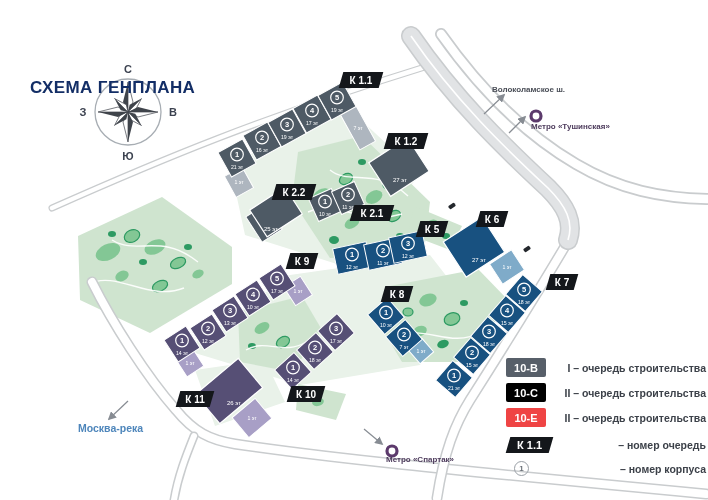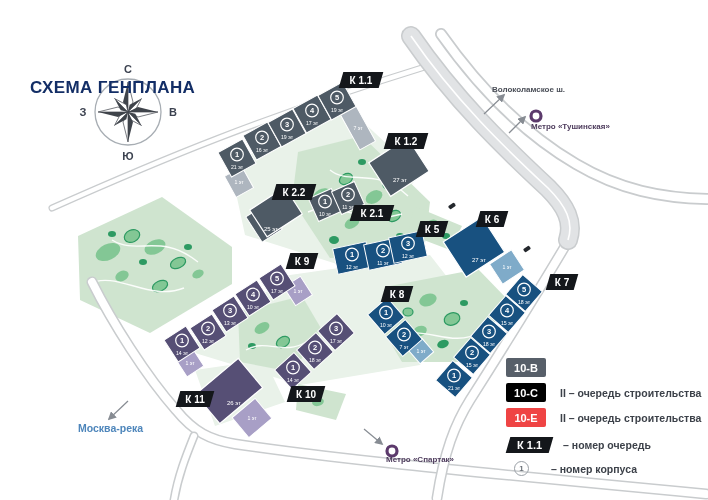--- a/index.html
+++ b/index.html
@@ -3,21 +3,21 @@
 <meta charset="utf-8">
 <style>
   html,body{margin:0;padding:0;background:#fff;}
   .stage{position:relative;width:708px;height:500px;background:#ffffff;overflow:hidden;
          font-family:"Liberation Sans",sans-serif;}
   .stage svg{position:absolute;left:0;top:0;}
   svg text{font-family:"Liberation Sans",sans-serif;}
   .page-title{position:absolute;left:30px;top:32px;font-size:17px;font-weight:bold;
               color:#132e66;letter-spacing:.4px;margin-top:46px;}
   .legend{position:absolute;left:506px;top:358px;width:200px;}
-  .lrow{display:flex;align-items:center;margin-bottom:6px;}
+  .lrow{display:flex;align-items:center;margin-bottom:6px;justify-content:space-between;}
   .sw{width:40px;height:19px;border-radius:2px;color:#fff;font-size:11px;font-weight:bold;
       display:flex;align-items:center;justify-content:center;margin-right:14px;flex:0 0 auto;}
   .ltx{font-size:10.5px;font-weight:bold;color:#3c4149;white-space:nowrap;}
   .lrow.corpus{margin-top:10px;}
   .ktag{background:#14171b;color:#fff;font-size:11px;font-weight:bold;padding:2px 9px;
         transform:skewX(-16deg);margin-right:12px;margin-left:2px;}
   .ktag span{display:inline-block;transform:skewX(16deg);}
   .lrow.sect{margin-top:8px;}
   .circ{width:13px;height:13px;border:1.5px solid #9aa0a6;border-radius:50%;color:#6a7077;
         font-size:8px;font-weight:bold;display:flex;align-items:center;justify-content:center;
@@ -356,20 +356,21 @@
         <text x="386" y="462" font-size="8" font-weight="bold" fill="#4d3b5c" text-anchor="start">Метро «Спартак»</text>
         <text x="78" y="432" font-size="10.5" font-weight="bold" fill="#4e86bb" text-anchor="start">Москва-река</text>
       </g>
     </svg>
   <div class="page-title">СХЕМА ГЕНПЛАНА</div>
 
   <div class="legend">
     <div id="legend-items">
         <div class="lrow">
           <div class="sw" style="background: rgb(87, 95, 105);">10-В</div>
+          <span class="ltx">I – очередь строительства</span>
         </div>
         <div class="lrow">
           <div class="sw" style="background: #000000;">10-С</div>
           <span class="ltx">II – очередь строительства</span>
         </div>
         <div class="lrow">
           <div class="sw" style="background: #ef4444;">10-Е</div>
           <span class="ltx">II – очередь строительства</span>
         </div>
       </div>

